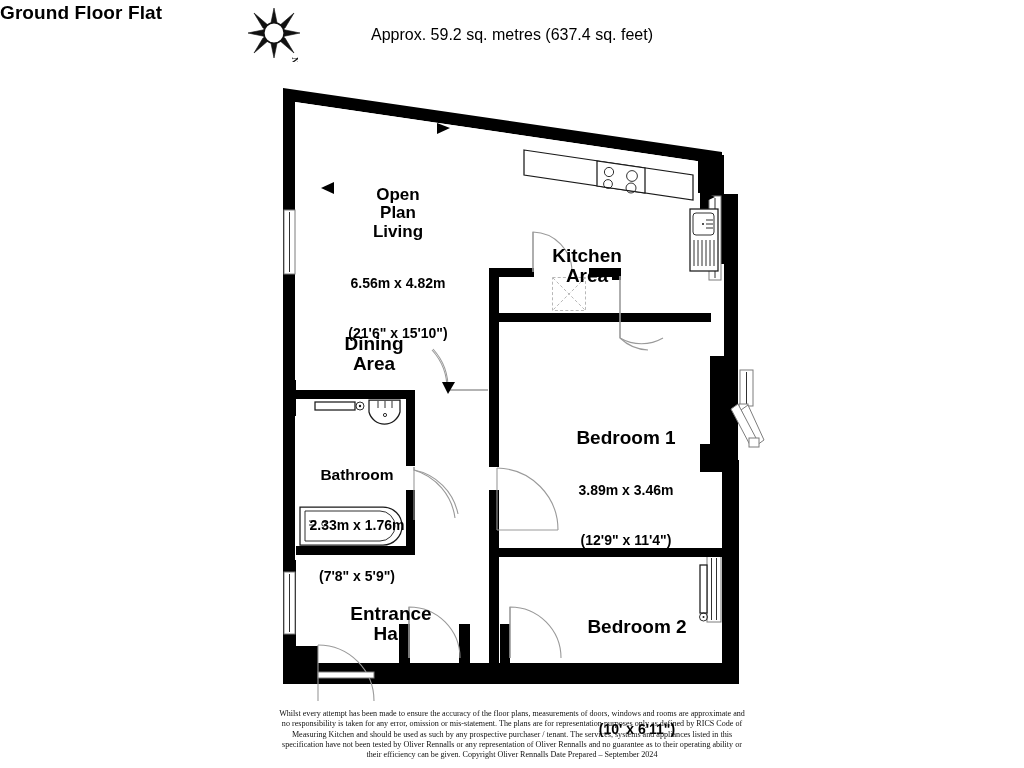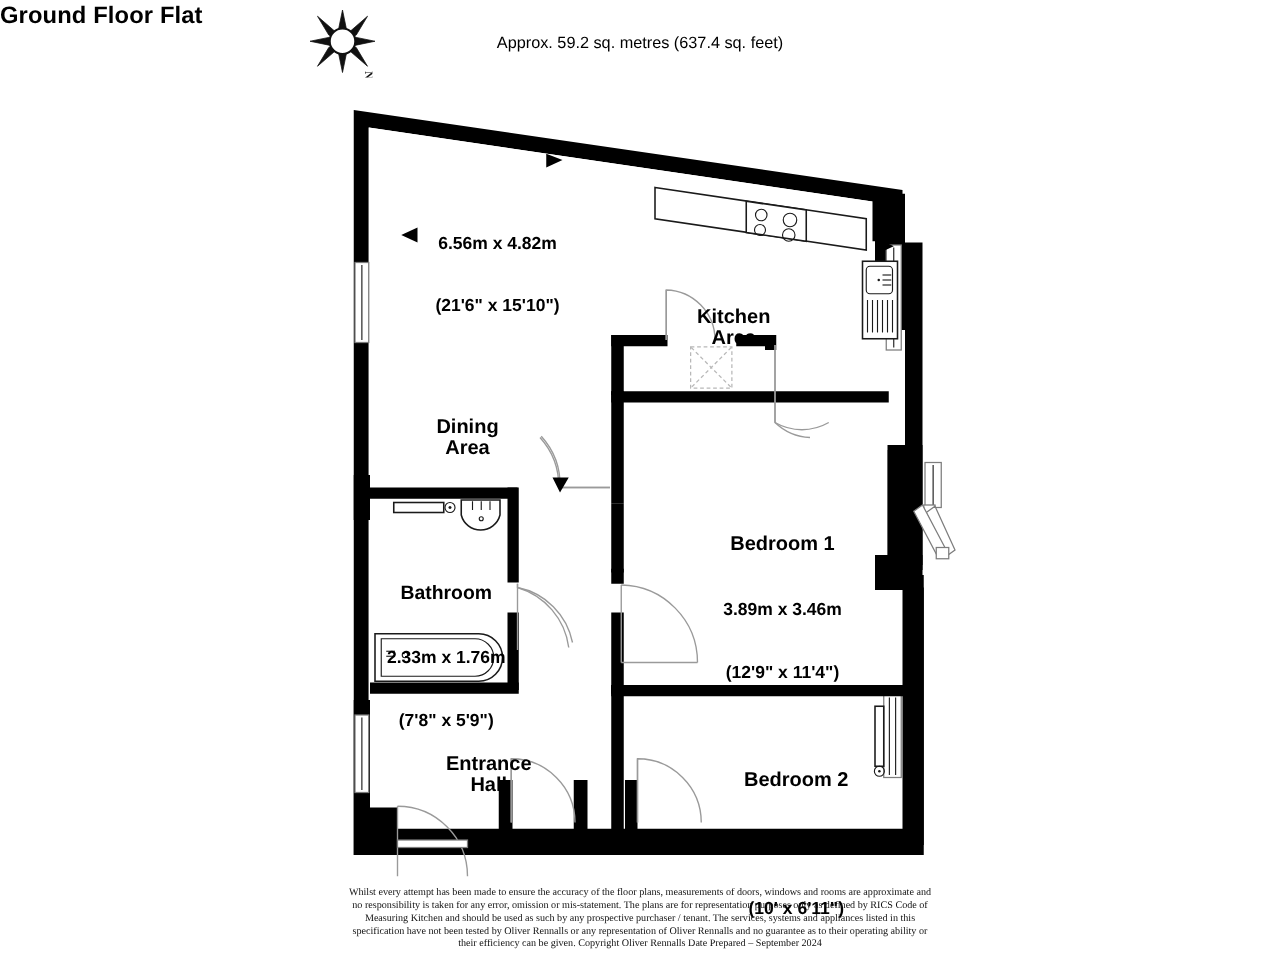--- a/index.html
+++ b/index.html
@@ -28,21 +28,21 @@
     font-size: 19px;
     font-weight: bold;
     letter-spacing: 0.1px;
   }
   .hdr-sub {
     position: absolute;
     left: 0;
     top: 26px;
     width: 1024px;
     text-align: center;
-    font-size: 13px;
+    font-size: 16px;
     font-weight: normal;
   }
   .compass {
     position: absolute;
     left: 243px;
     top: 4px;
     width: 62px;
     height: 58px;
   }
   .svg-wrap {
@@ -68,21 +68,21 @@
   
   .lbl {
     position: absolute;
     text-align: center;
     white-space: pre;
     line-height: 1.06;
   }
   .lbl .nm {
     display: block;
     font-weight: bold;
-    font-size: 16px;
+    font-size: 19px;
   }
   .lbl .dm {
     display: block;
     font-weight: bold;
     font-size: 14px;
     line-height: 1.18;
   }
   .lbl.small .nm { font-size: 15.5px; }
 
   #lbl-openplan { left: 288px; top: 152px; width: 220px; }
@@ -374,20 +374,23 @@
     <g>
       <polygon class="arrw" points="437,123 450,128 437,134"></polygon>
       <polygon class="arrw" points="334,182 321,188 334,194"></polygon>
       <polygon class="arrw" points="702,191 715,197 702,203"></polygon>
       <polygon class="arrw" points="442,382 455,382 448,394"></polygon>
     </g>
 
   </svg>
 
   <div class="lbl" id="lbl-openplan">
+    <span class="nm">Open
+Plan
+Living</span>
     <span class="dm">6.56m x 4.82m</span>
     <span class="dm">(21'6" x 15'10")</span>
   </div>
 
   <div class="lbl" id="lbl-kitchen">
     <span class="nm">Kitchen
 Area</span>
   </div>
 
   <div class="lbl" id="lbl-dining">

